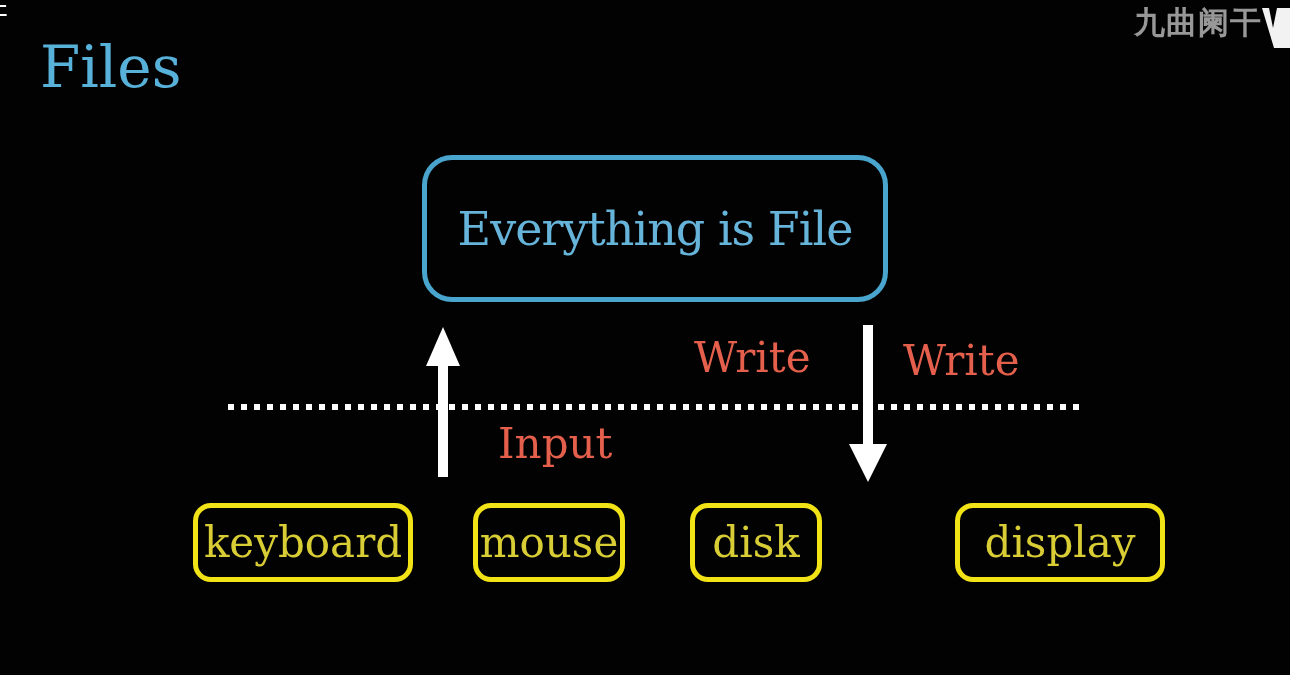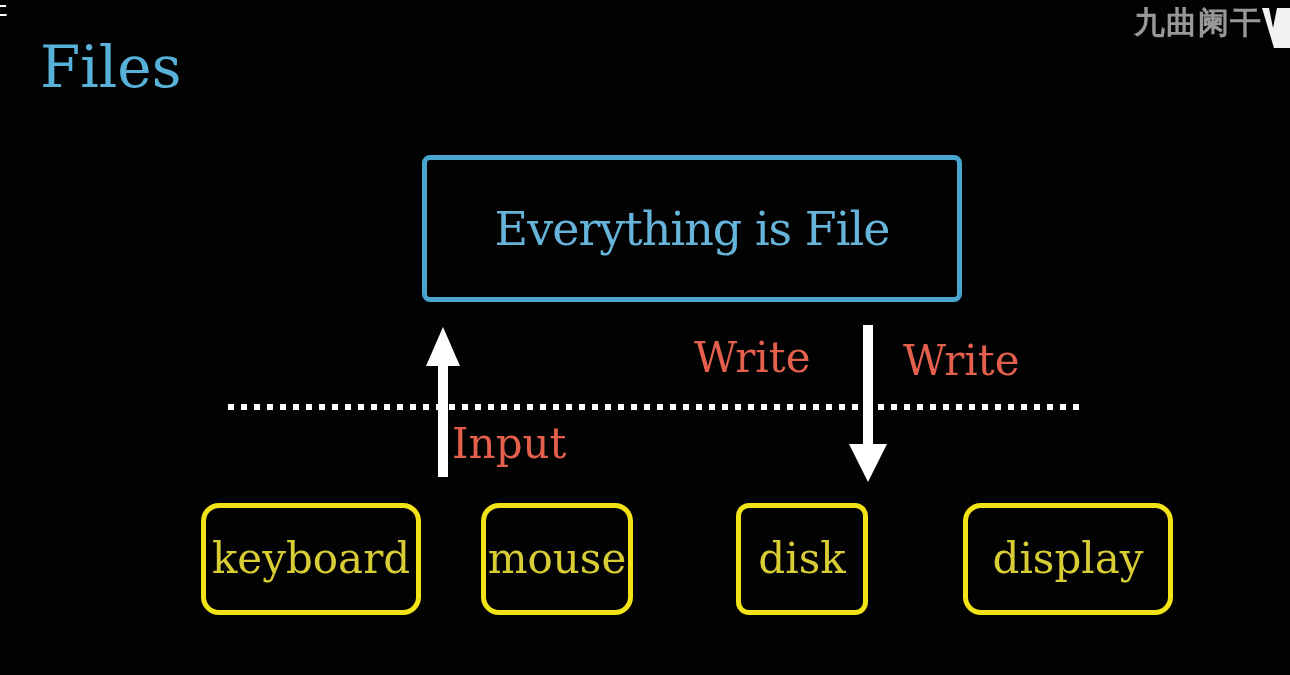--- a/index.html
+++ b/index.html
@@ -35,23 +35,23 @@
   .watermark-text{
     color:var(--watermark_gray,#989898);
     font-size:31px;font-weight:700;line-height:1.1;
     font-family:Liberation Sans, sans-serif;
     letter-spacing:1px;
   }
   .watermark-logo{position:absolute;right:-28px;top:-2px;}
 
   
   .main-box{
-    left:422px;top:155px;width:540px;height:147px;
+    left:422px;top:155px;width:466px;height:147px;
     border:5px solid var(--box_border_blue,#49a5cd);
-    border-radius:8px;
+    border-radius:30px;
     box-sizing:border-box;
     display:flex;align-items:center;justify-content:center;
   }
   .main-box-label{
     color:var(--box_text_blue,#66b4da);
     font-size:46px;letter-spacing:-1px;white-space:nowrap;
   }
 
   
   .boundary-line{
@@ -76,39 +76,39 @@
     border-right:19px solid transparent;
     border-top:38px solid var(--arrow_white,#fff);
   }
 
   
   .flow-label{
     color:var(--label_red,#e4604c);
     font-size:42px;line-height:1;white-space:nowrap;
   }
   .label-read{left:303px;top:423px;}
-  .label-input{left:452px;top:423px;}
+  .label-input{left:498px;top:423px;}
   .label-output{left:694px;top:337px;}
   .label-write{left:903px;top:340px;}
 
   
   .device-box{
-    top:503px;height:112px;
+    top:503px;height:79px;
     border:5px solid var(--device_border_yellow,#f2e317);
     border-radius:18px;
     box-sizing:border-box;
-    display:flex;align-items:center;justify-content:center;margin-left:8px;
+    display:flex;align-items:center;justify-content:center;
   }
   .device-label{
     color:var(--device_text_yellow,#d9cd35);
     font-size:42px;line-height:1;white-space:nowrap;
   }
   .device-keyboard{left:193px;width:220px;}
   .device-mouse{left:473px;width:152px;text-align:center;}
-  .device-disk{left:728px;width:132px;border-radius:13px;}
+  .device-disk{left:690px;width:132px;}
   .device-display{left:955px;width:210px;}
 </style>
 </head>
 <body>
 
 <div class="slide">
 
   <span class="abs corner-artifact">E</span>
 
   <h1 class="abs page-title">Files</h1>

